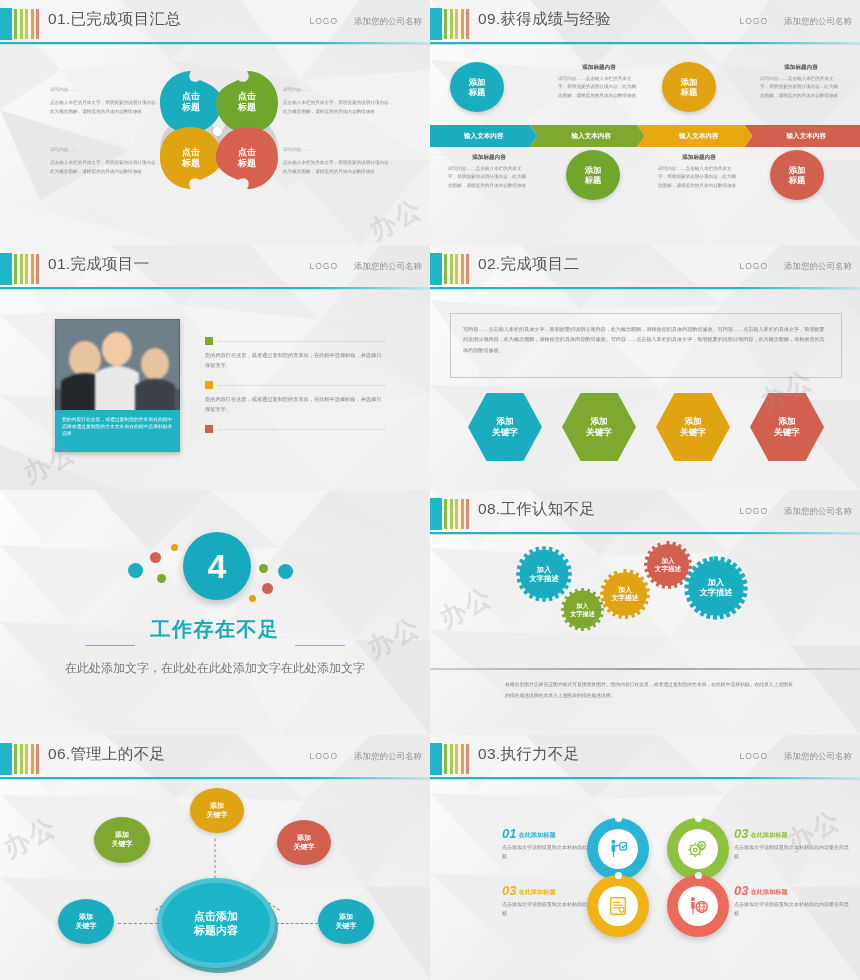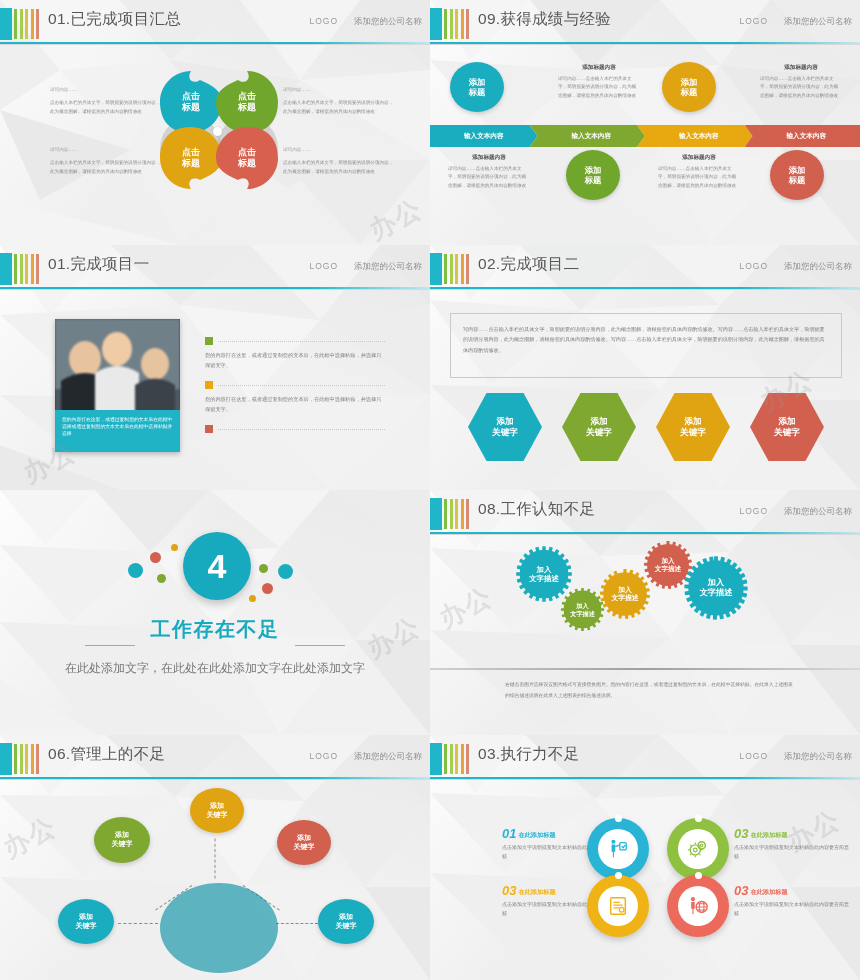--- a/index.html
+++ b/index.html
@@ -914,20 +914,23 @@
       <div class="rule2"></div>
     </div>
 
     <div class="conn" style="left:118px;top:188px;width:40px"></div>
     <div class="conn" style="left:276px;top:188px;width:42px"></div>
     <div class="conn" style="left:148px;top:150px;width:44px;transform:rotate(-34deg);transform-origin:right center"></div>
     <div class="conn" style="left:243px;top:150px;width:44px;transform:rotate(34deg);transform-origin:left center"></div>
     <div class="conn" style="left:215px;top:103px;width:40px;transform:rotate(90deg);transform-origin:left center"></div>
 
     <div class="hubshadow"></div>
+    <div class="hub">
+      <span>点击添加<br>标题内容</span>
+    </div>
 
     <div class="node" style="left:94px;top:82px;width:56px;height:46px;background:#7fa830;font-size:7px">
       <span>添加<br>关键字</span>
       </div>
     <div class="node" style="left:190px;top:53px;width:54px;height:45px;background:#e0a312;font-size:7px">
       <span>添加<br>关键字</span>
       </div>
     <div class="node" style="left:277px;top:85px;width:54px;height:45px;background:#d2604f;font-size:7px">
       <span>添加<br>关键字</span>
       </div>

